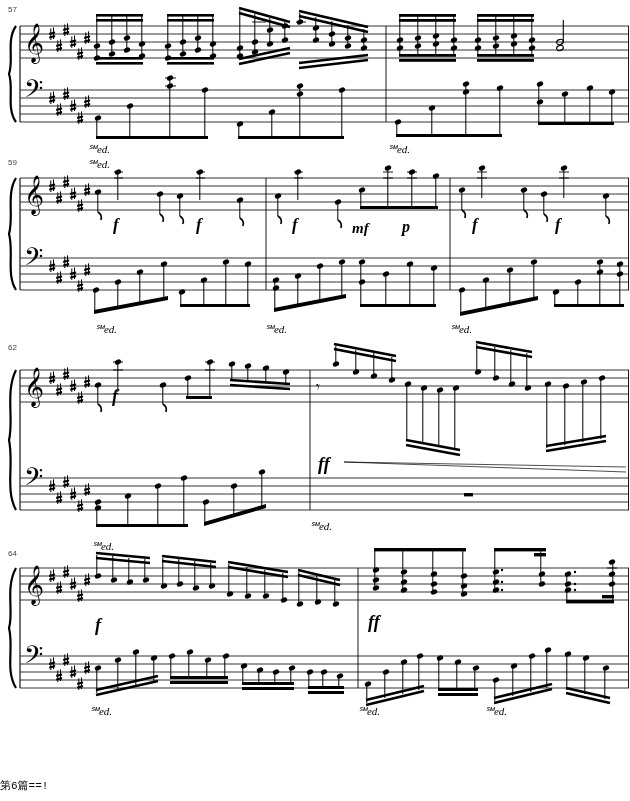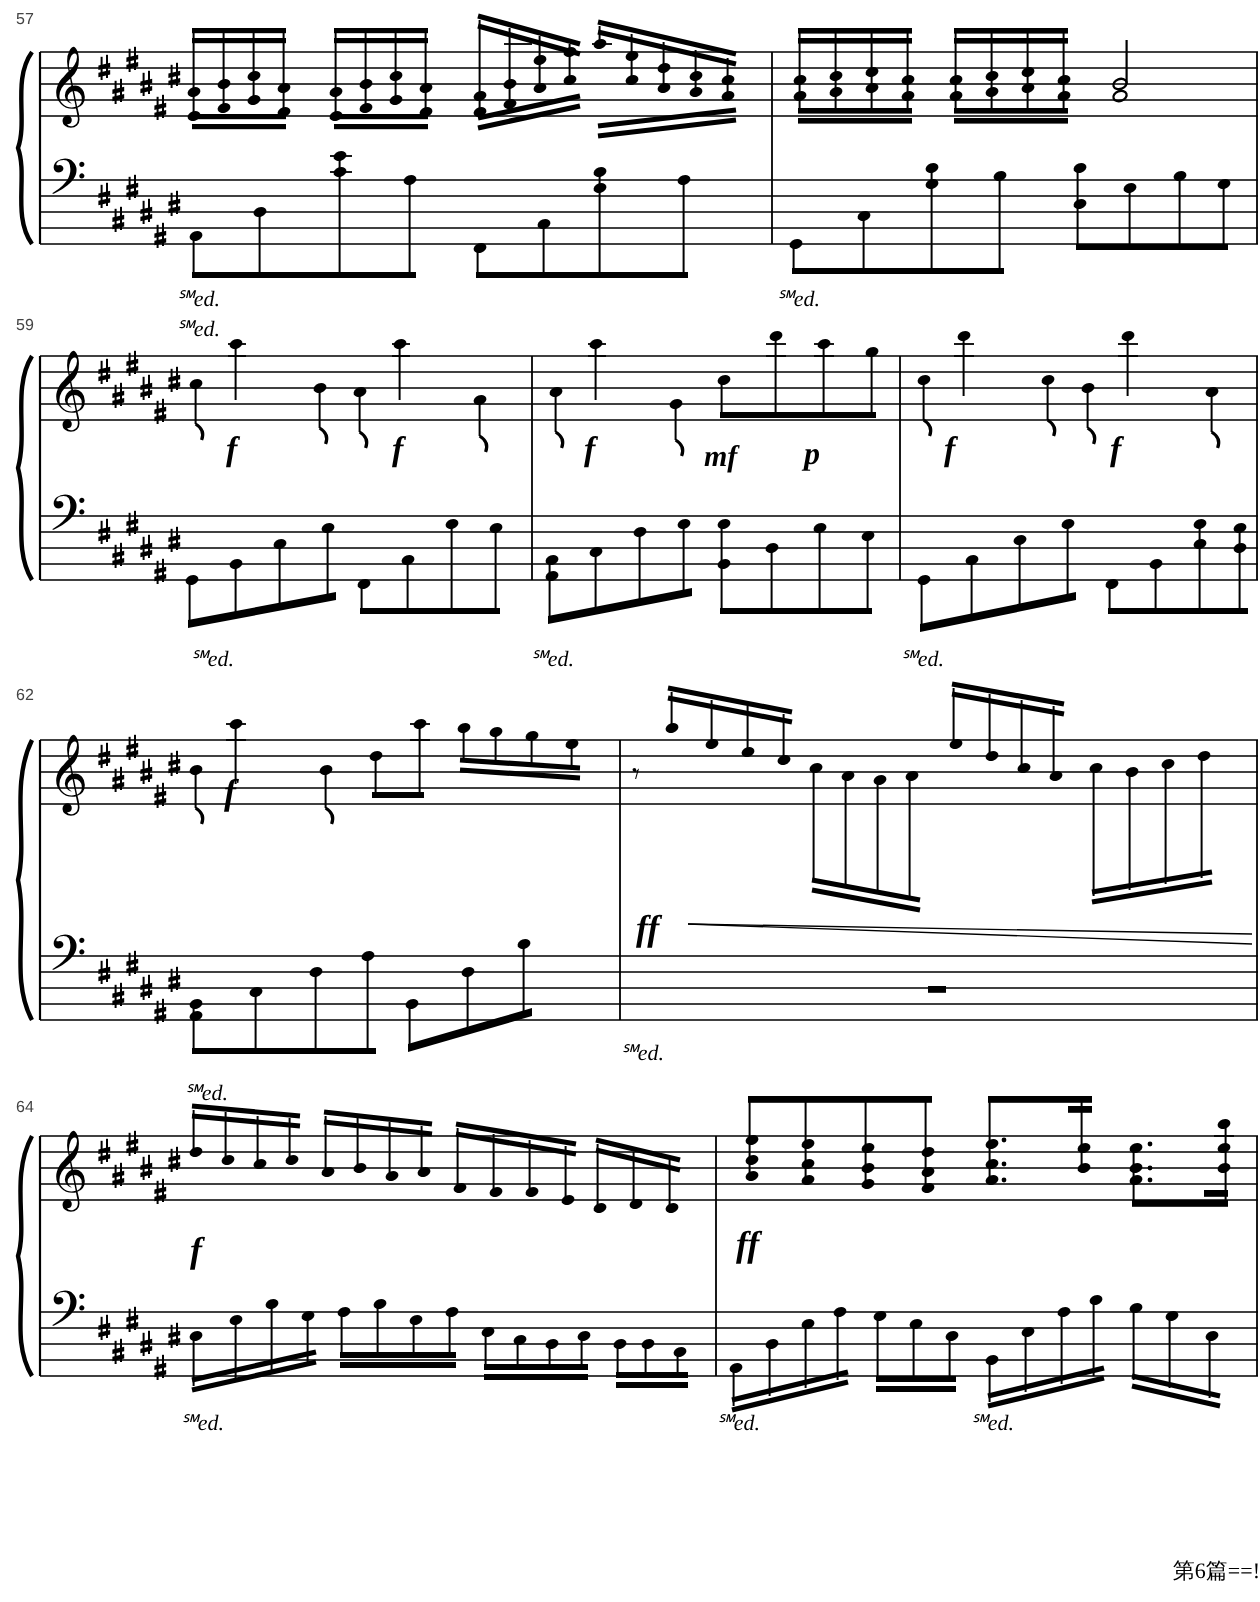--- a/index.html
+++ b/index.html
@@ -18,22 +18,22 @@
     position: absolute;
     left: 0; top: 0;
     width: 630px;
     height: 801px;
   }
   .footer {
     position: absolute;
     left: 0;
     top: 778px;
     width: 630px;
-    text-align: right;
-    font-family: Liberation Serif, serif;
+    text-align: left;
+    font-family: Liberation Mono, monospace;
     font-size: 11px;
     color: #000;
     letter-spacing: 0px;
   }
   svg text {
     font-family: "Liberation Serif", serif;
   }
   .dyn {
     font-family: "Liberation Serif", serif;
     font-style: italic;

